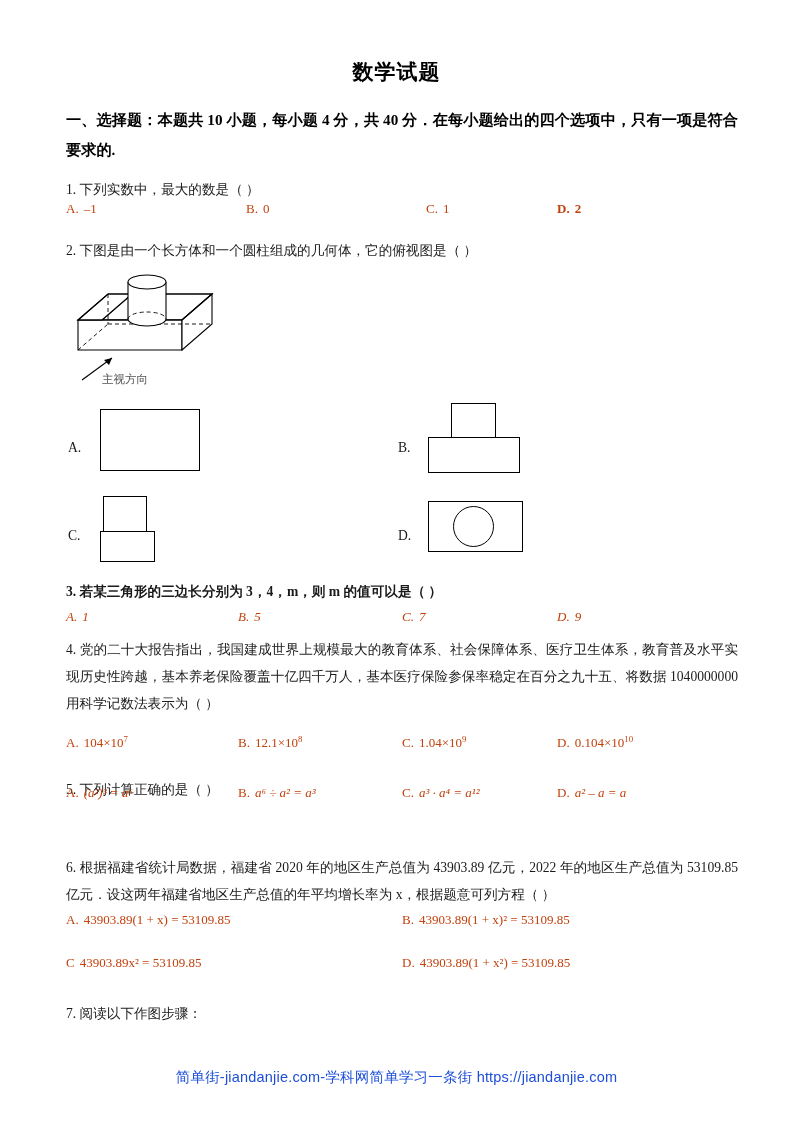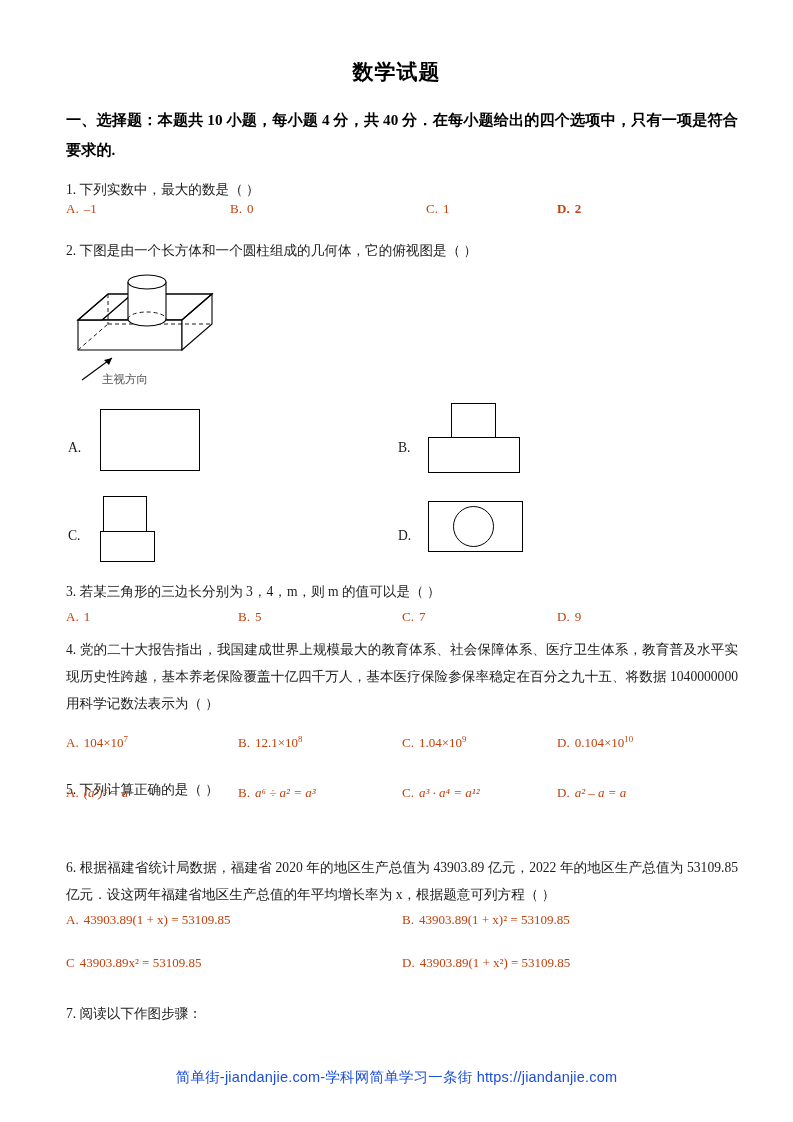--- a/index.html
+++ b/index.html
@@ -137,21 +137,21 @@
   <div class="doc-title">数学试题</div>
 
   <div class="section-head">一、选择题：本题共 10 小题，每小题 4 分，共 40 分．在每小题给出的四个选项中，只有一项是符合要求的.</div>
 
   <div class="q-stem" style="left:66px; top:176px; width:672px;">1. 下列实数中，最大的数是（      ）</div>
 
   <div class="opt-row" style="top:201px; height:20px;">
     <span class="opt" style="left:0px;">
       <span class="lab">A.</span><span>–1</span>
     </span>
-    <span class="opt" style="left:164px;">
+    <span class="opt" style="left:180px;">
       <span class="lab">B.</span><span>0</span>
     </span>
     <span class="opt" style="left:352px;margin-left:8px;">
       <span class="lab">C.</span><span>1</span>
     </span>
     <span class="opt" style="left:491px;font-weight:bold;">
       <span class="lab">D.</span><span>2</span>
     </span>
   </div>
 
@@ -201,23 +201,23 @@
     <div class="rect" style="left:3px; top:0px; width:44px; height:36px;"></div>
     <div class="rect" style="left:0px; top:35px; width:55px; height:31px;"></div>
   </div>
 
   <div class="choice-letter" style="left:398px; top:528px;">D.</div>
   <div class="choice-fig" style="left:428px; top:501px; width:95px; height:51px;">
     <div class="rect" style="left:0px; top:0px; width:95px; height:51px;"></div>
     <div class="circ" style="left:25px; top:5px; width:41px; height:41px;"></div>
   </div>
 
-  <div class="q-stem" style="left:66px; top:578px; width:672px;">3. 若某三角形的三边长分别为 3，4，m，则 m 的值可以是（      ）</div>
-
-  <div class="opt-row" style="top:609px; height:20px;">
+  <div class="q-stem" style="left:66px; top:578px; width:672px;font-weight:bold;">3. 若某三角形的三边长分别为 3，4，m，则 m 的值可以是（      ）</div>
+
+  <div class="opt-row" style="top:609px; height:20px;font-style:italic;">
     <span class="opt" style="left:0px;">
       <span class="lab">A.</span><span>1</span>
     </span>
     <span class="opt" style="left:172px;">
       <span class="lab">B.</span><span>5</span>
     </span>
     <span class="opt" style="left:336px;">
       <span class="lab">C.</span><span>7</span>
     </span>
     <span class="opt" style="left:491px;">

